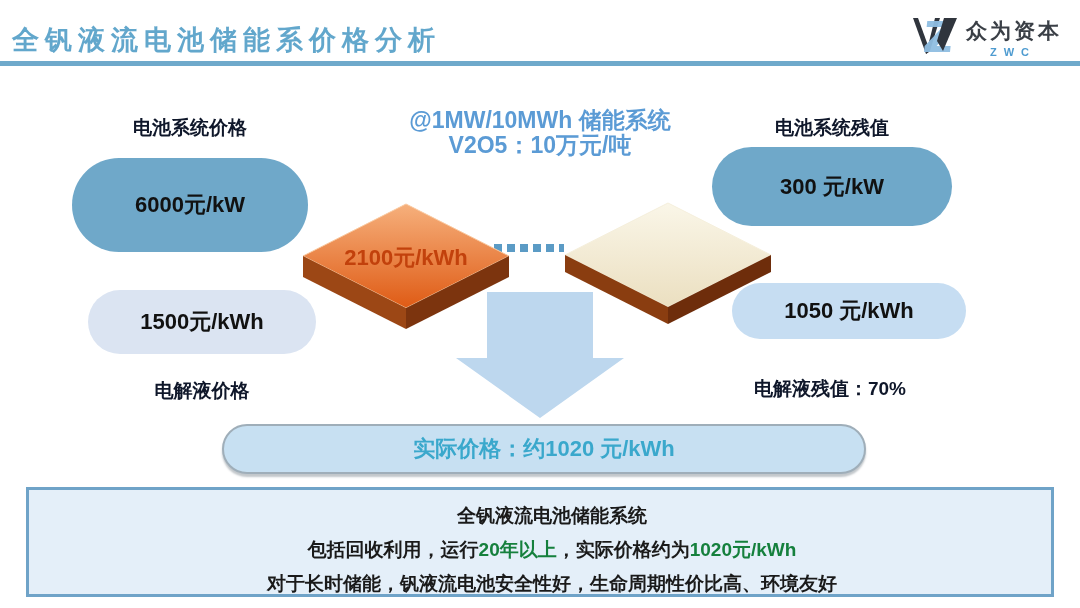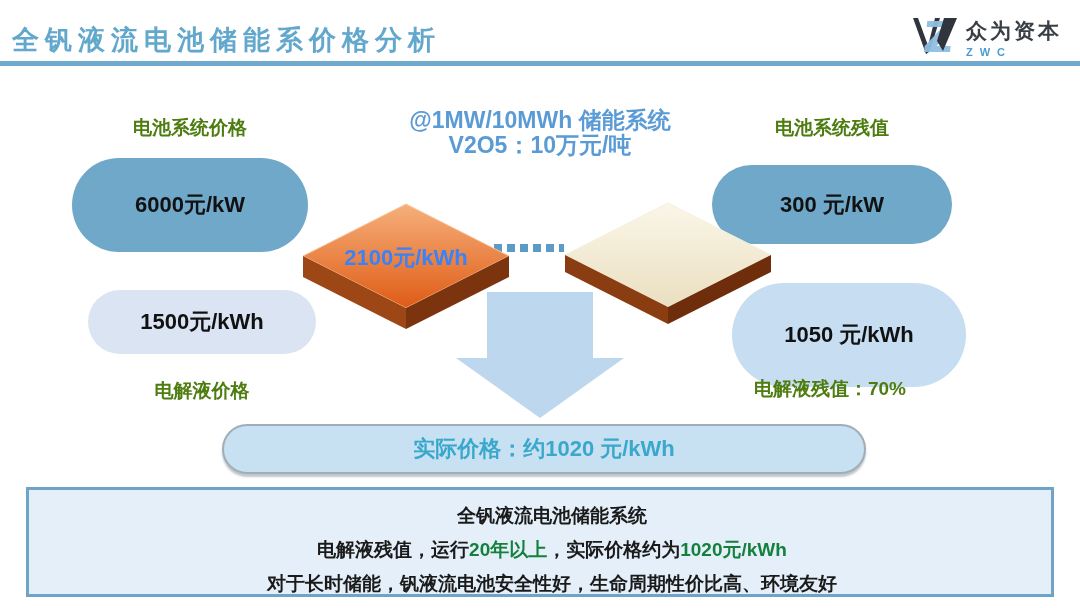--- a/index.html
+++ b/index.html
@@ -7,38 +7,38 @@
   body{font-family:"Liberation Sans","DejaVu Sans",sans-serif;}
   .slide{position:relative;width:1080px;height:608px;background:#fff;overflow:hidden;}
 
   
   .title{position:absolute;left:12px;top:22px;font-size:27px;font-weight:bold;
          color:#62A7CC;letter-spacing:6px;white-space:nowrap;}
   .title-underline{position:absolute;left:0;top:61px;width:1080px;height:5px;background:#6FA9CB;}
   .logo{position:absolute;right:18px;top:14px;display:flex;align-items:center;gap:8px;}
   .logo-text{display:flex;flex-direction:column;}
   .logo-name{font-size:21px;font-weight:bold;color:#3A3F46;letter-spacing:3px;}
-  .logo-sub{font-size:11px;font-weight:bold;color:#4E9BD0;letter-spacing:7px;text-align:left;padding-right:2px;margin-top:1px;}
+  .logo-sub{font-size:11px;font-weight:bold;color:#4E9BD0;letter-spacing:7px;text-align:center;padding-right:2px;margin-top:1px;}
 
   
   .annotation{position:absolute;left:50%;top:108px;transform:translateX(-50%);
               text-align:center;color:#5B9BD5;font-weight:bold;font-size:23px;line-height:25px;white-space:nowrap;}
 
   
-  .side-label{position:absolute;color:#4d7c0f;font-weight:bold;font-size:19px;text-align:center;white-space:nowrap;}
+  .side-label{position:absolute;color:#0f172a;font-weight:bold;font-size:19px;text-align:center;white-space:nowrap;}
   .pill{position:absolute;display:flex;align-items:center;justify-content:center;
         border-radius:999px;font-weight:bold;font-size:22px;color:#111;white-space:nowrap;}
   .pill-teal{background:#6FA8C9;}
   .pill-lavender{background:#DBE4F2;}
   .pill-lightblue{background:#C6DDF2;}
 
   
   .diamond{position:absolute;width:208px;height:127px;}
   .diamond-text{position:absolute;top:40px;left:0;width:100%;text-align:center;
-                font-weight:bold;font-size:22px;color:#3b82f6;white-space:nowrap;}
+                font-weight:bold;font-size:22px;color:#c2410c;white-space:nowrap;}
   .diamond-text.teal{color:#29A3C9;}
 
   .dots{position:absolute;left:494px;top:244px;width:70px;height:8px;
         background:repeating-linear-gradient(90deg,#5B9BC5 0 8px,transparent 8px 13px);}
 
   .down-arrow{position:absolute;left:455px;top:292px;}
 
   .result-pill{position:absolute;left:222px;top:424px;width:644px;height:50px;
                background:#C7E0F2;border:2px solid #9FAEB9;border-radius:30px;
                box-shadow:0 3px 2px rgba(120,130,140,0.45);
@@ -78,22 +78,22 @@
     <div>@1MW/10MWh 储能系统</div>
     <div>V2O5：10万元/吨</div>
   </div>
 
   <div class="side-label" style="left:72px;top:115px;width:236px;">电池系统价格</div>
   <div class="pill pill-teal" style="left:72px;top:158px;width:236px;height:94px;">6000元/kW</div>
   <div class="pill pill-lavender" style="left:88px;top:290px;width:228px;height:64px;">1500元/kWh</div>
   <div class="side-label" style="left:88px;top:378px;width:228px;">电解液价格</div>
 
   <div class="side-label" style="left:712px;top:115px;width:240px;">电池系统残值</div>
-  <div class="pill pill-teal" style="left:712px;top:165px;width:240px;height:79px;">300 元/kW</div>
-  <div class="pill pill-lightblue" style="left:732px;top:283px;width:234px;height:104px;">1050 元/kWh</div>
+  <div class="pill pill-teal" style="left:712px;top:147px;width:240px;height:79px;">300 元/kW</div>
+  <div class="pill pill-lightblue" style="left:732px;top:283px;width:234px;height:56px;">1050 元/kWh</div>
   <div class="side-label" style="left:700px;top:376px;width:260px;">电解液残值：70%</div>
 
   <div class="dots"></div>
 
   <div class="diamond" style="left:302px;top:203px;">
     <svg width="208" height="127" viewBox="0 0 208 127">
       <defs>
         <linearGradient id="gradOrange" x1="0" y1="0" x2="0" y2="1">
           <stop offset="0" stop-color="#F6B07C"></stop>
           <stop offset="1" stop-color="#DF5B15"></stop>
@@ -124,18 +124,18 @@
     <svg width="170" height="127" viewBox="0 0 170 127">
       <polygon points="32,0 138,0 138,66 169,66 85,126 1,66 32,66" fill="#BDD7EE"></polygon>
     </svg>
   </div>
 
   <div class="result-pill">实际价格：约1020 元/kWh</div>
 
   <div class="summary-box">
     <div>全钒液流电池储能系统</div>
     <div>
-      <span>电解液残值，运行</span><span class="blue">20年以上</span><span>，实际价格约为</span><span class="blue">1020元/kWh</span>
+      <span>包括回收利用，运行</span><span class="blue">20年以上</span><span>，实际价格约为</span><span class="blue">1020元/kWh</span>
     </div>
     <div>对于长时储能，钒液流电池安全性好，生命周期性价比高、环境友好</div>
   </div>
 
 </div>
 
 </body></html>

